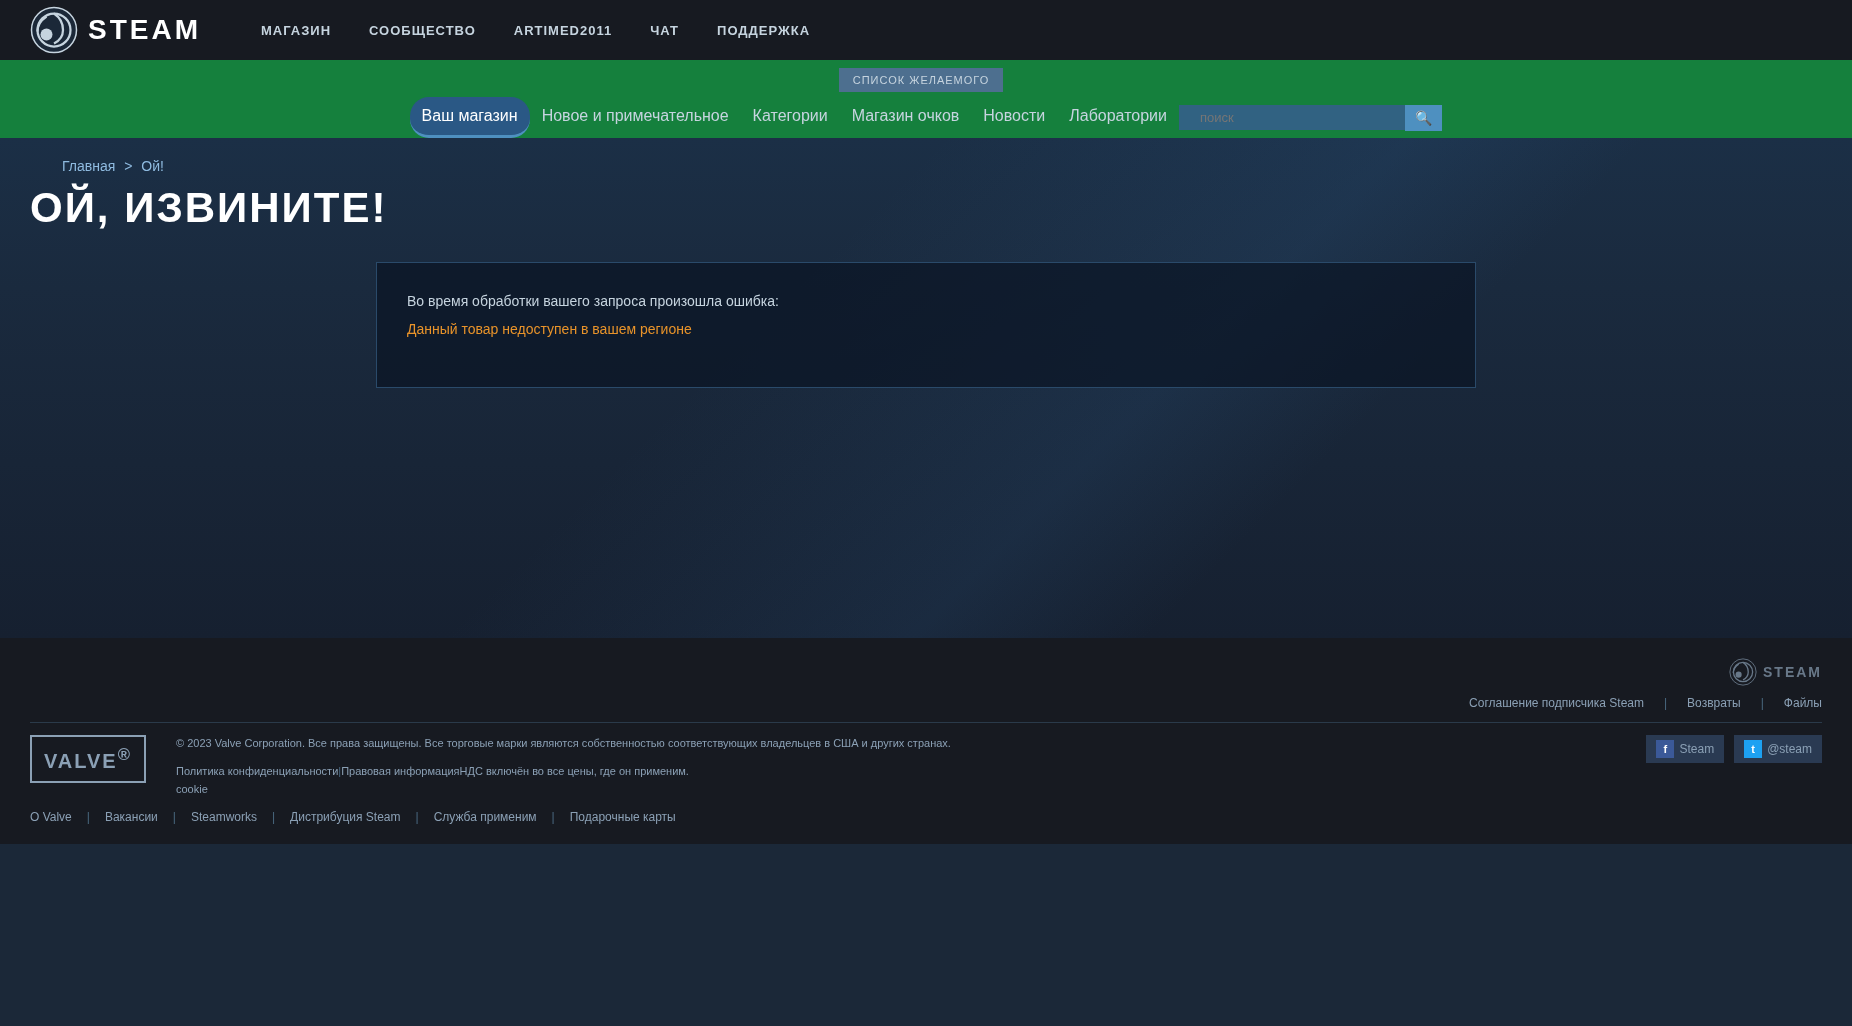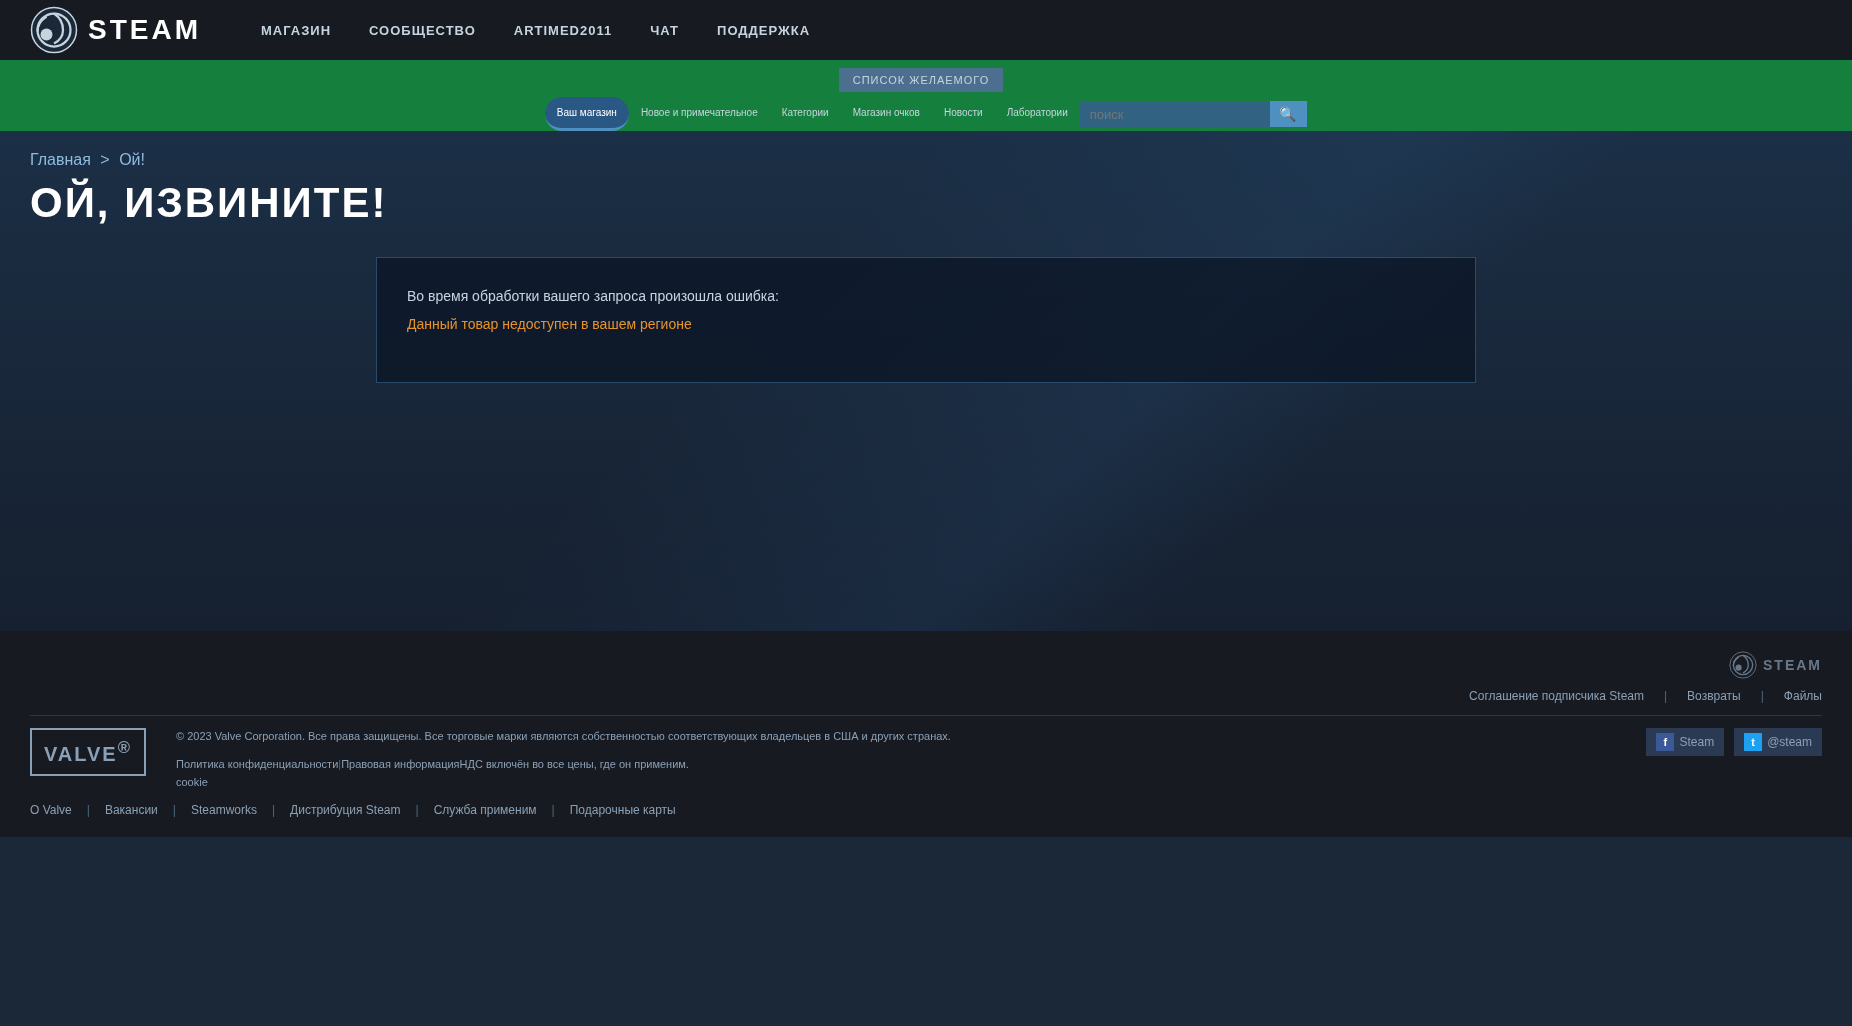--- a/index.html
+++ b/index.html
@@ -77,44 +77,44 @@
       text-transform: uppercase;
     }
     .sub-nav {
       display: flex;
       align-items: center;
       gap: 0;
     }
     .sub-nav-item {
       color: #c6d4df;
       text-decoration: none;
-      font-size: 10px;
+      font-size: 16px;
       padding: 10px 12px;
       white-space: nowrap;
       cursor: pointer;
       border-bottom: 3px solid transparent;
       border-radius: 19px;
     }
     .sub-nav-item.active {
       background: #2a5885;
       color: #fff;
       border-bottom: 3px solid #4e90c0;
     }
     .search-area {
       display: flex;
       margin-left: auto;
       align-items: center;
     }
     .search-input {
       background: #316282;
       border: none;
       color: #8fbbe0;
-      padding: 5px 10px;
+      padding: 5px 21px;
       font-size: 13px;
-      width: 190px;
+      width: 226px;
       outline: none;
     }
     .search-btn {
       background: #4e90c0;
       border: none;
       color: #fff;
       padding: 5px 10px;
       cursor: pointer;
       font-size: 14px;
     }
@@ -131,24 +131,25 @@
     .main-content::before {
       content: '';
       position: absolute;
       top: 0; left: 0; right: 0; bottom: 0;
       background: linear-gradient(135deg, transparent 40%, rgba(50,100,150,0.15) 60%, transparent 70%);
       pointer-events: none;
     }
 
     .breadcrumb {
       color: #8fbbe0;
-      font-size: 16px;
+      font-size: 14px;
       margin-bottom: 10px;
       position: relative;
       z-index: 1;
+      margin-left: 32px;
     }
     .breadcrumb span { color: #8fbbe0; }
     .breadcrumb .sep { margin: 0 5px; }
 
     .error-title {
       color: #fff;
       font-size: 42px;
       font-weight: bold;
       letter-spacing: 2px;
       margin-bottom: 30px;

